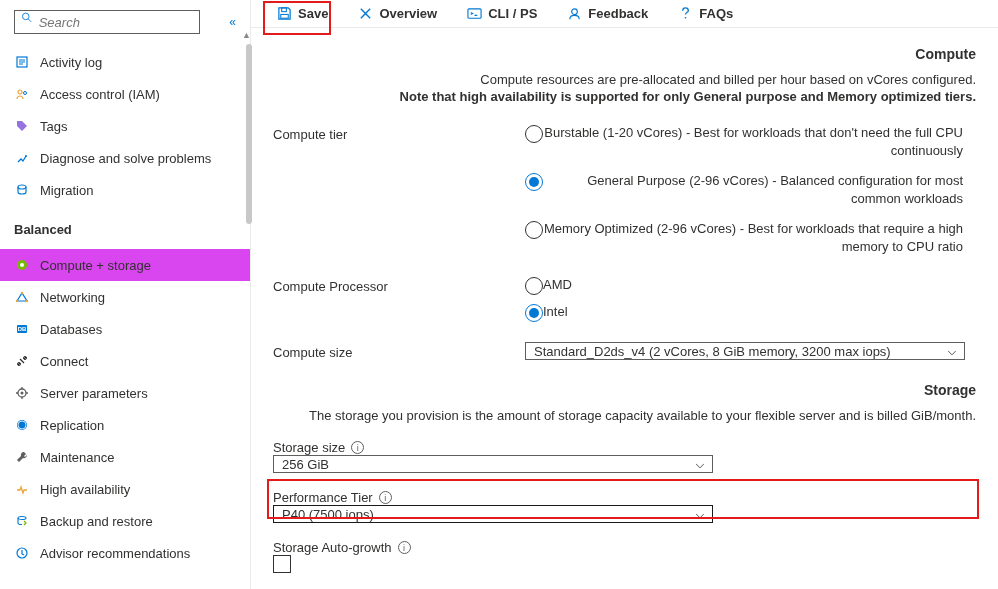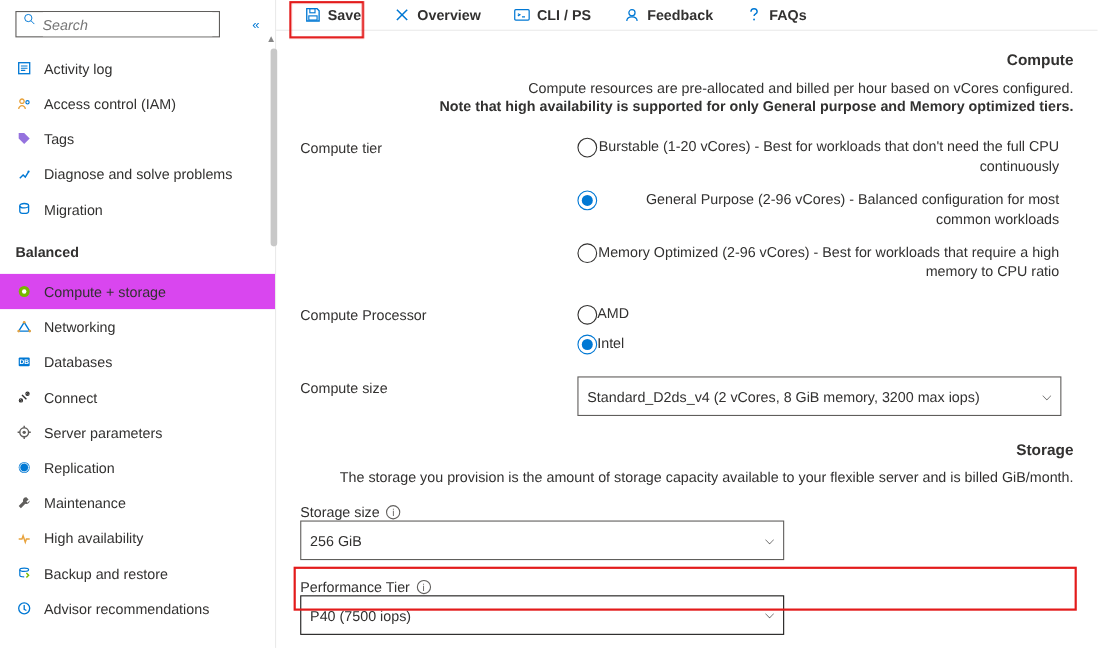--- a/index.html
+++ b/index.html
@@ -75,21 +75,21 @@
     width: 18px; height: 18px; border: 1px solid #323130; border-radius: 50%;
     display: inline-flex; align-items: center; justify-content: center;
     flex-shrink: 0; margin-top: 1px;
   }
   .radio.checked { border-color: #0078d4; }
   .radio.checked::after {
     content: ""; width: 10px; height: 10px; background: #0078d4; border-radius: 50%;
   }
   .radio-label { font-size: 13px; line-height: 18px; max-width: 420px; }
   .select {
-    border: 1px solid #605e5c; height: 36px; display: flex; align-items: center;
+    border: 1px solid #605e5c; height: 18px; display: flex; align-items: center;
     justify-content: space-between; padding: 0 8px; width: 440px; font-size: 13px;
     background: #fff; cursor: pointer;
   }
   .select .caret { font-size: 11px; color: #323130; }
   .select.full { width: 440px; }
   .info-ic {
     width: 13px; height: 13px; border: 1px solid #605e5c; border-radius: 50%;
     display:inline-flex; align-items:center; justify-content:center;
     font-size: 9px; color:#605e5c; cursor: default;
   }

